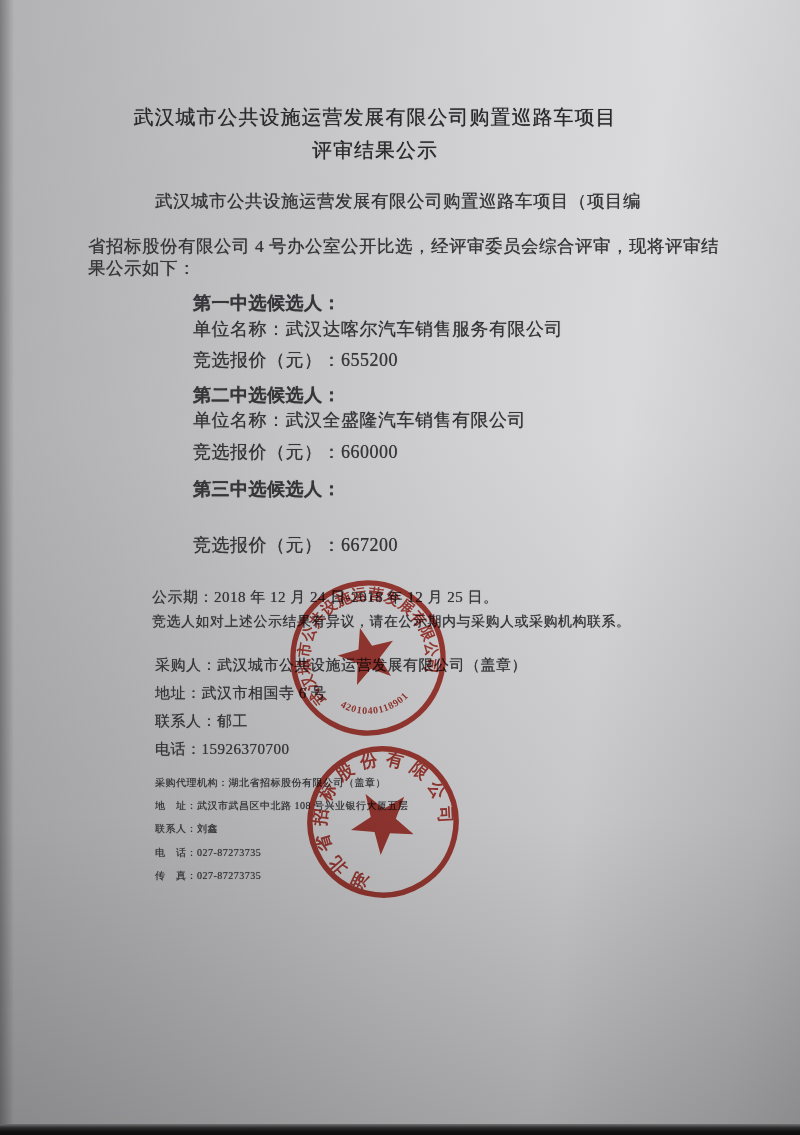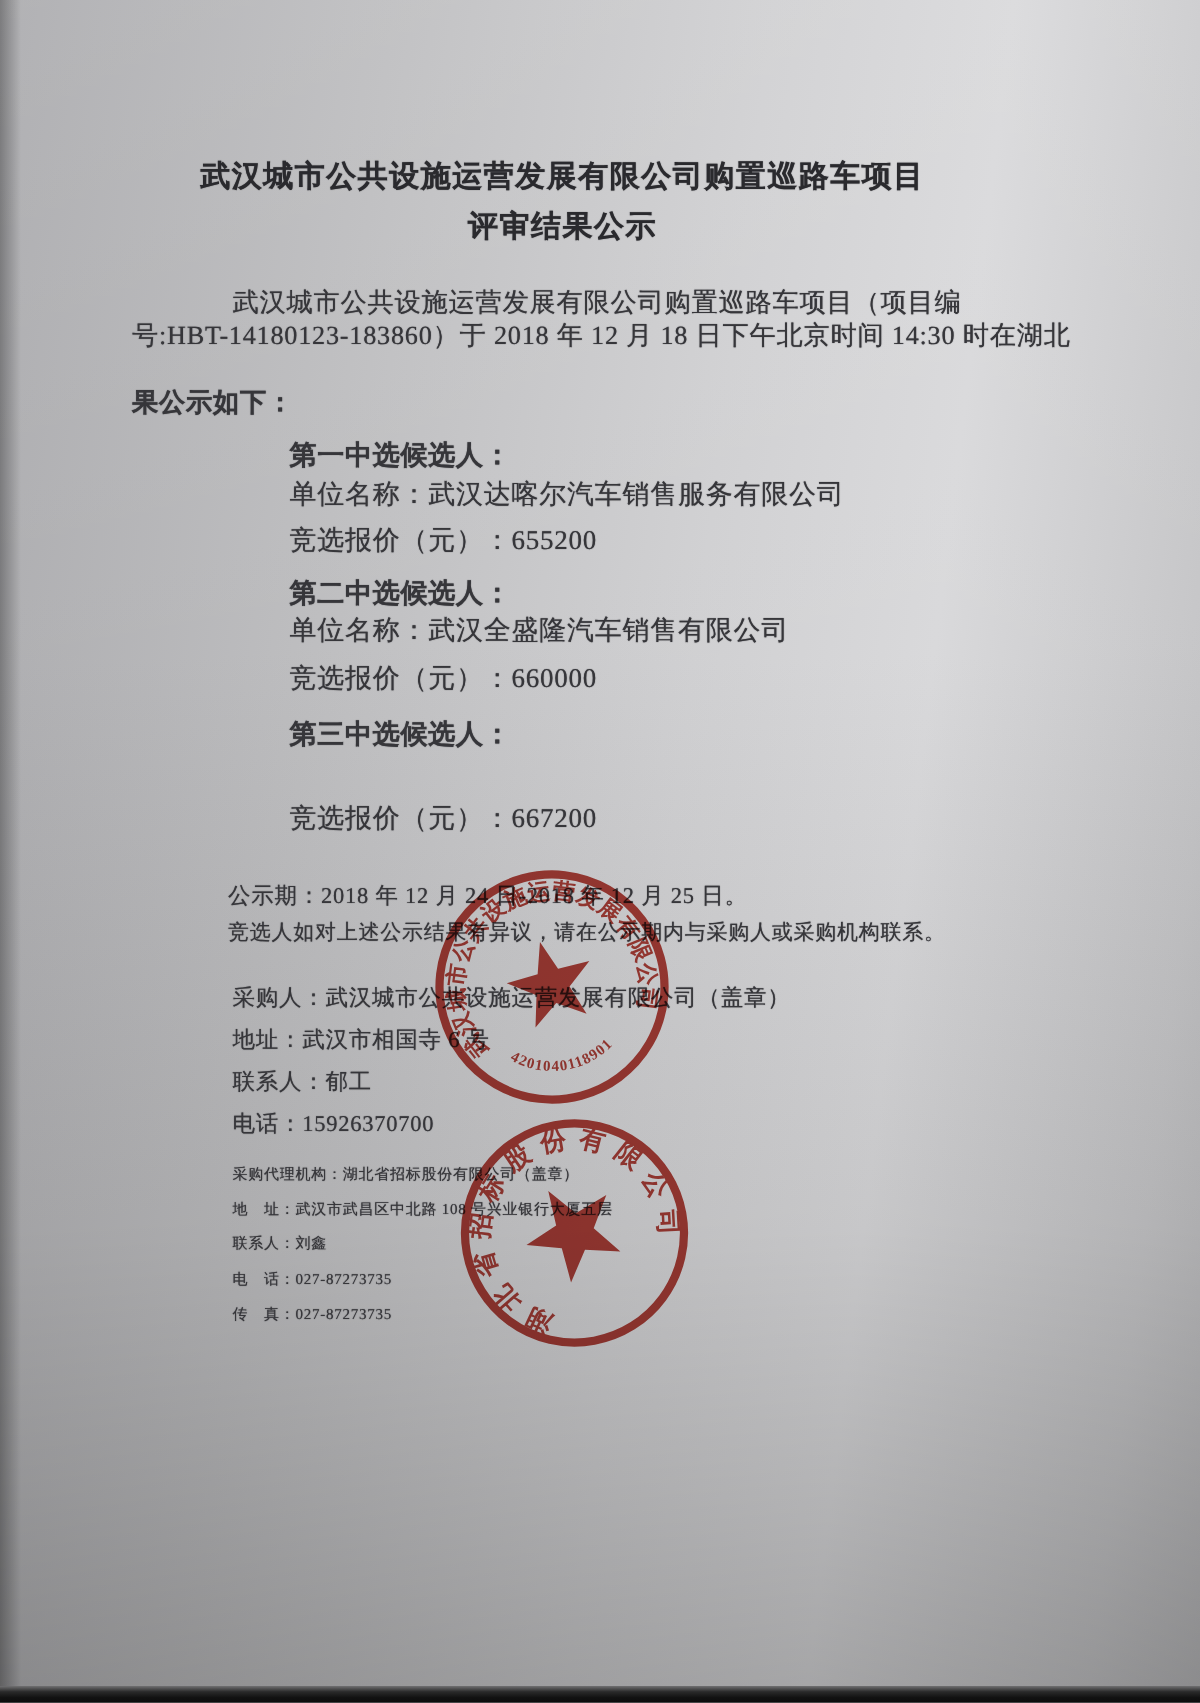--- a/index.html
+++ b/index.html
@@ -10,42 +10,42 @@
       linear-gradient(97deg, #a9a9ac 0%, #bcbcbe 28%, #cfcfd1 55%, #d8d8da 72%, #c3c3c5 92%, #b6b6b8 100%);
     font-family:"Liberation Serif","DejaVu Serif",serif;
     color:#36363a;
   }
   .edge-left{position:absolute;left:0;top:0;bottom:0;width:14px;
     background:linear-gradient(90deg, rgba(0,0,0,0.30), rgba(0,0,0,0));}
   .table-edge{position:absolute;left:0;right:0;bottom:0;height:11px;
     background:linear-gradient(180deg,#707072 0%,#2a2a2a 35%,#121212 70%,#0c0c0c 100%);}
   .line{position:absolute;white-space:nowrap;letter-spacing:0.5px;
     text-shadow:0 0 0.7px rgba(55,55,60,0.85);}
-  .title{width:750px;left:0;text-align:center;font-weight:bold;font-size:20px;color:#2a2a2e;letter-spacing:1px;}
+  .title{width:750px;left:0;text-align:center;font-weight:normal;font-size:20px;color:#2a2a2e;letter-spacing:1px;}
   .intro{font-size:17.5px;}
   .cand{font-size:18px;}
   .cand-h{font-weight:bold;}
   .small{font-size:15px;}
   .tiny{font-size:10px;}
   .obj{font-size:14px;}
   .seal{position:absolute;mix-blend-mode:multiply;opacity:0.92;filter:blur(0.3px);}
   .seal text{font-family:"Liberation Serif","DejaVu Serif",serif;font-weight:bold;}
 </style>
 </head>
 <body>
 
 <div class="photo">
   <div class="edge-left"></div>
 
   <div class="line title" style="top:104px;">武汉城市公共设施运营发展有限公司购置巡路车项目</div>
   <div class="line intro" style="top:189px;left:155px;">武汉城市公共设施运营发展有限公司购置巡路车项目（项目编</div>
 
   <div class="line title" style="top:137px;">评审结果公示</div>
-  <div class="line intro" style="top:211px;left:88px;">号:HBT-14180123-183860）于 2018 年 12 月 18 日下午北京时间 14:30 时在湖北</div>
-  <div class="line intro" style="top:256px;left:88px;font-weight:bold;">果公示如下：</div>
+  <div class="line intro" style="top:234px;left:88px;">省招标股份有限公司 4 号办公室公开比选，经评审委员会综合评审，现将评审结</div>
+  <div class="line intro" style="top:256px;left:88px;">果公示如下：</div>
 
   <div class="line cand cand-h" style="top:291px;left:193px;">第一中选候选人：</div>
   <div class="line cand" style="top:317px;left:193px;">单位名称：武汉达喀尔汽车销售服务有限公司</div>
   <div class="line cand" style="top:348px;left:193px;">竞选报价（元）：655200</div>
 
   <div class="line cand cand-h" style="top:383px;left:193px;">第二中选候选人：</div>
   <div class="line cand" style="top:408px;left:193px;">单位名称：武汉全盛隆汽车销售有限公司</div>
   <div class="line cand" style="top:440px;left:193px;">竞选报价（元）：660000</div>
 
   <div class="line cand cand-h" style="top:477px;left:193px;">第三中选候选人：</div>

